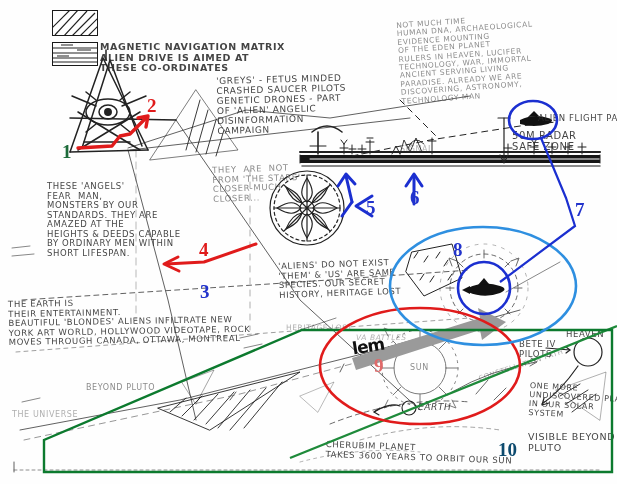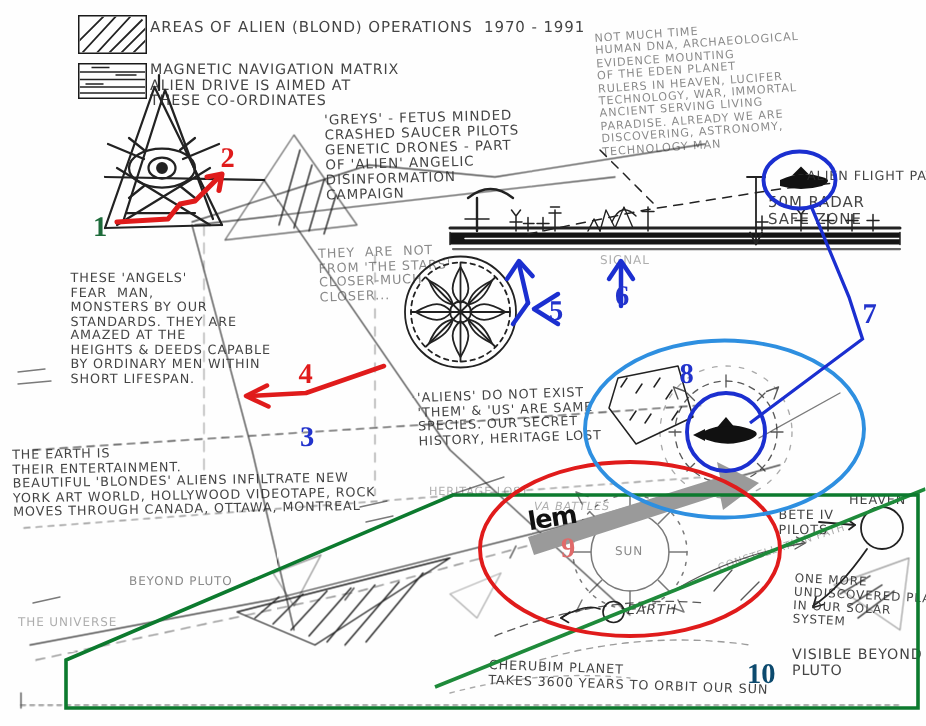--- a/index.html
+++ b/index.html
@@ -190,31 +190,30 @@
     </g>
   </svg>
 
   <div class="legendbox" style="left:52px;top:10px;width:44px;height:24px;overflow:hidden;">
     <svg width="44" height="24">
         <g stroke="#222" stroke-width="1.2">
       <path d="M-4 20 L18 -2 M2 24 L26 -2 M10 26 L34 0 M18 26 L42 2 M26 26 L48 4 M34 26 L52 8"></path>
     </g>
       </svg>
   </div>
-  <div class="hand" style="left:100px;top:13px;font-size:10px;">AREAS OF ALIEN (BLOND) OPERATIONS  1970 - 1991</div>
 
   <div class="legendbox" style="left:52px;top:42px;width:44px;height:22px;overflow:hidden;">
     <svg width="44" height="22">
         <g stroke="#222" stroke-width="1.1">
       <path d="M0 5 L44 5 M0 10 L44 10 M0 15 L44 15 M0 19 L44 19"></path>
       <path d="M8 2 L20 2 M24 7 L38 7 M4 13 L16 13"></path>
     </g>
       </svg>
   </div>
-  <div class="hand" style="left:100px;top:42px;font-size:9.5px;">MAGNETIC NAVIGATION MATRIX
+  <div class="hand" style="left:100px;top:42px;font-size:9.5px;font-weight:bold;">MAGNETIC NAVIGATION MATRIX
 ALIEN DRIVE IS AIMED AT
 THESE CO-ORDINATES</div>
 
   <div class="hand" style="left:216px;top:76px;font-size:9px;transform:rotate(-1.5deg);">'GREYS' - FETUS MINDED
 CRASHED SAUCER PILOTS
 GENETIC DRONES - PART
 OF 'ALIEN' ANGELIC
 DISINFORMATION
 CAMPAIGN</div>
 
@@ -253,21 +252,21 @@
 PARADISE. ALREADY WE ARE
 DISCOVERING, ASTRONOMY,
 TECHNOLOGY MAN</div>
 
 
   <div class="hand" style="left:512px;top:130px;font-size:10px;">50M RADAR
 SAFE ZONE</div>
 
   <div class="hand" style="left:538px;top:114px;font-size:8.5px;">ALIEN FLIGHT PATH</div>
 
-  <div class="hand vfaint" style="left:400px;top:146px;font-size:8px;margin-top:24px;">SIGNAL</div>
+  <div class="hand vfaint" style="left:400px;top:146px;font-size:8px;">SIGNAL</div>
 
   <div class="hand" style="left:566px;top:330px;font-size:8.5px;">HEAVEN</div>
 
   <div class="hand" style="left:519px;top:340px;font-size:8.5px;">BETE IV
 PILOTS</div>
 
   <div class="hand" style="left:530px;top:382px;font-size:8px;transform:rotate(3deg);">ONE MORE
 UNDISCOVERED PLANET
 IN OUR SOLAR
 SYSTEM</div>

